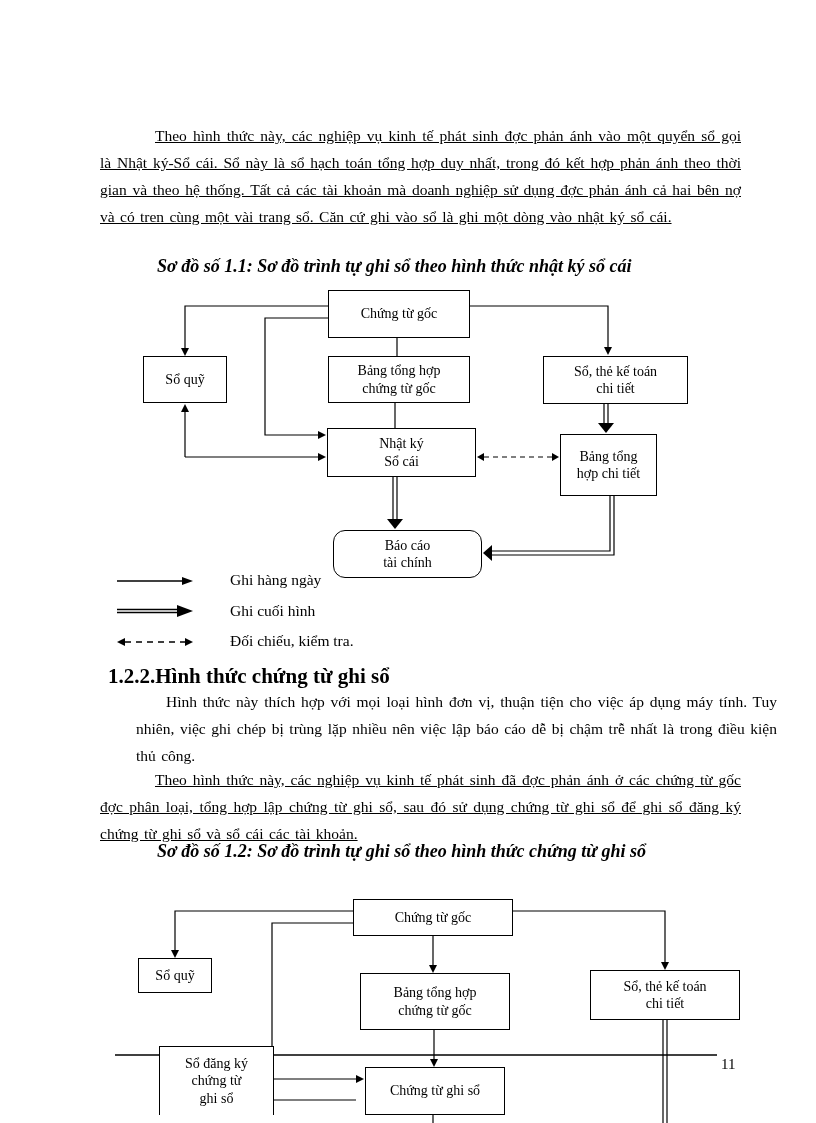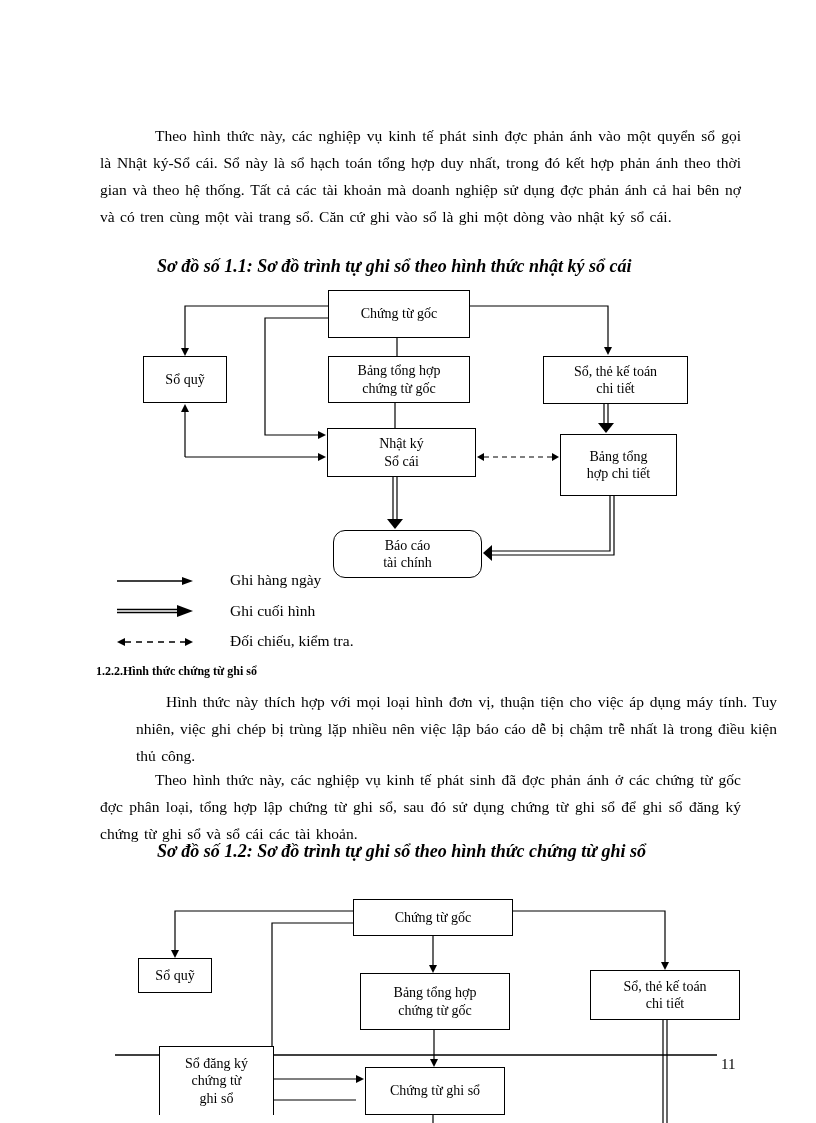--- a/index.html
+++ b/index.html
@@ -8,29 +8,29 @@
     background:#ffffff;
     font-family:"Liberation Serif","DejaVu Serif",serif;
     color:#000;
   }
   .page{position:relative;width:816px;height:1123px;overflow:hidden;background:#fff;}
   .para{
     position:absolute;left:100px;width:641px;
     font-size:15.5px;line-height:27px;text-align:justify;
     word-spacing:1.5px;
   }
-  .indent55{text-indent:55px;}
+  .indent55{text-indent:55px;text-decoration:underline;}
   .indent30{text-indent:30px;}
   .caption{
     position:absolute;left:157px;
     font-size:18px;font-weight:bold;font-style:italic;
   }
   .heading{
-    position:absolute;left:96px;
-    font-size:12px;font-weight:bold;
+    position:absolute;left:108px;
+    font-size:21px;font-weight:bold;
   }
   .diagram{position:absolute;left:0;}
   .diagram svg{position:absolute;left:0;top:0;}
   .dbox{
     position:absolute;
     border:1px solid #000;background:#fff;
     display:flex;align-items:center;justify-content:center;
     text-align:center;white-space:pre-line;
     font-size:14px;line-height:1.22;
     box-sizing:border-box;
@@ -102,21 +102,21 @@
       </g>
     </svg>
     <div class="dbox" style="left:328px;top:5px;width:142px;height:48px;">Chứng từ gốc</div>
     <div class="dbox" style="left:143px;top:71px;width:84px;height:47px;">Sổ quỹ</div>
     <div class="dbox" style="left:328px;top:71px;width:142px;height:47px;">Bảng tổng hợp
 chứng từ gốc</div>
     <div class="dbox" style="left:543px;top:71px;width:145px;height:48px;">Sổ, thẻ kế toán
 chi tiết</div>
     <div class="dbox" style="left:327px;top:143px;width:149px;height:49px;">Nhật ký
 Sổ cái</div>
-    <div class="dbox" style="left:560px;top:149px;width:117px;height:62px;">Bảng tổng
+    <div class="dbox" style="left:560px;top:149px;width:97px;height:62px;">Bảng tổng
 hợp chi tiết</div>
     <div class="dbox" style="left:333px;top:245px;width:149px;height:48px;border-radius:12px;">Báo cáo
 tài chính</div>
   </div>
 
   <div class="legend-row" style="left:116px;top:571px;">
     <svg width="78" height="15">
       <line x1="1" y1="8" x2="66" y2="8" stroke="#000" stroke-width="1.3"></line>
       <polygon points="66,4 66,12 77,8" fill="#000"></polygon>
     </svg>

